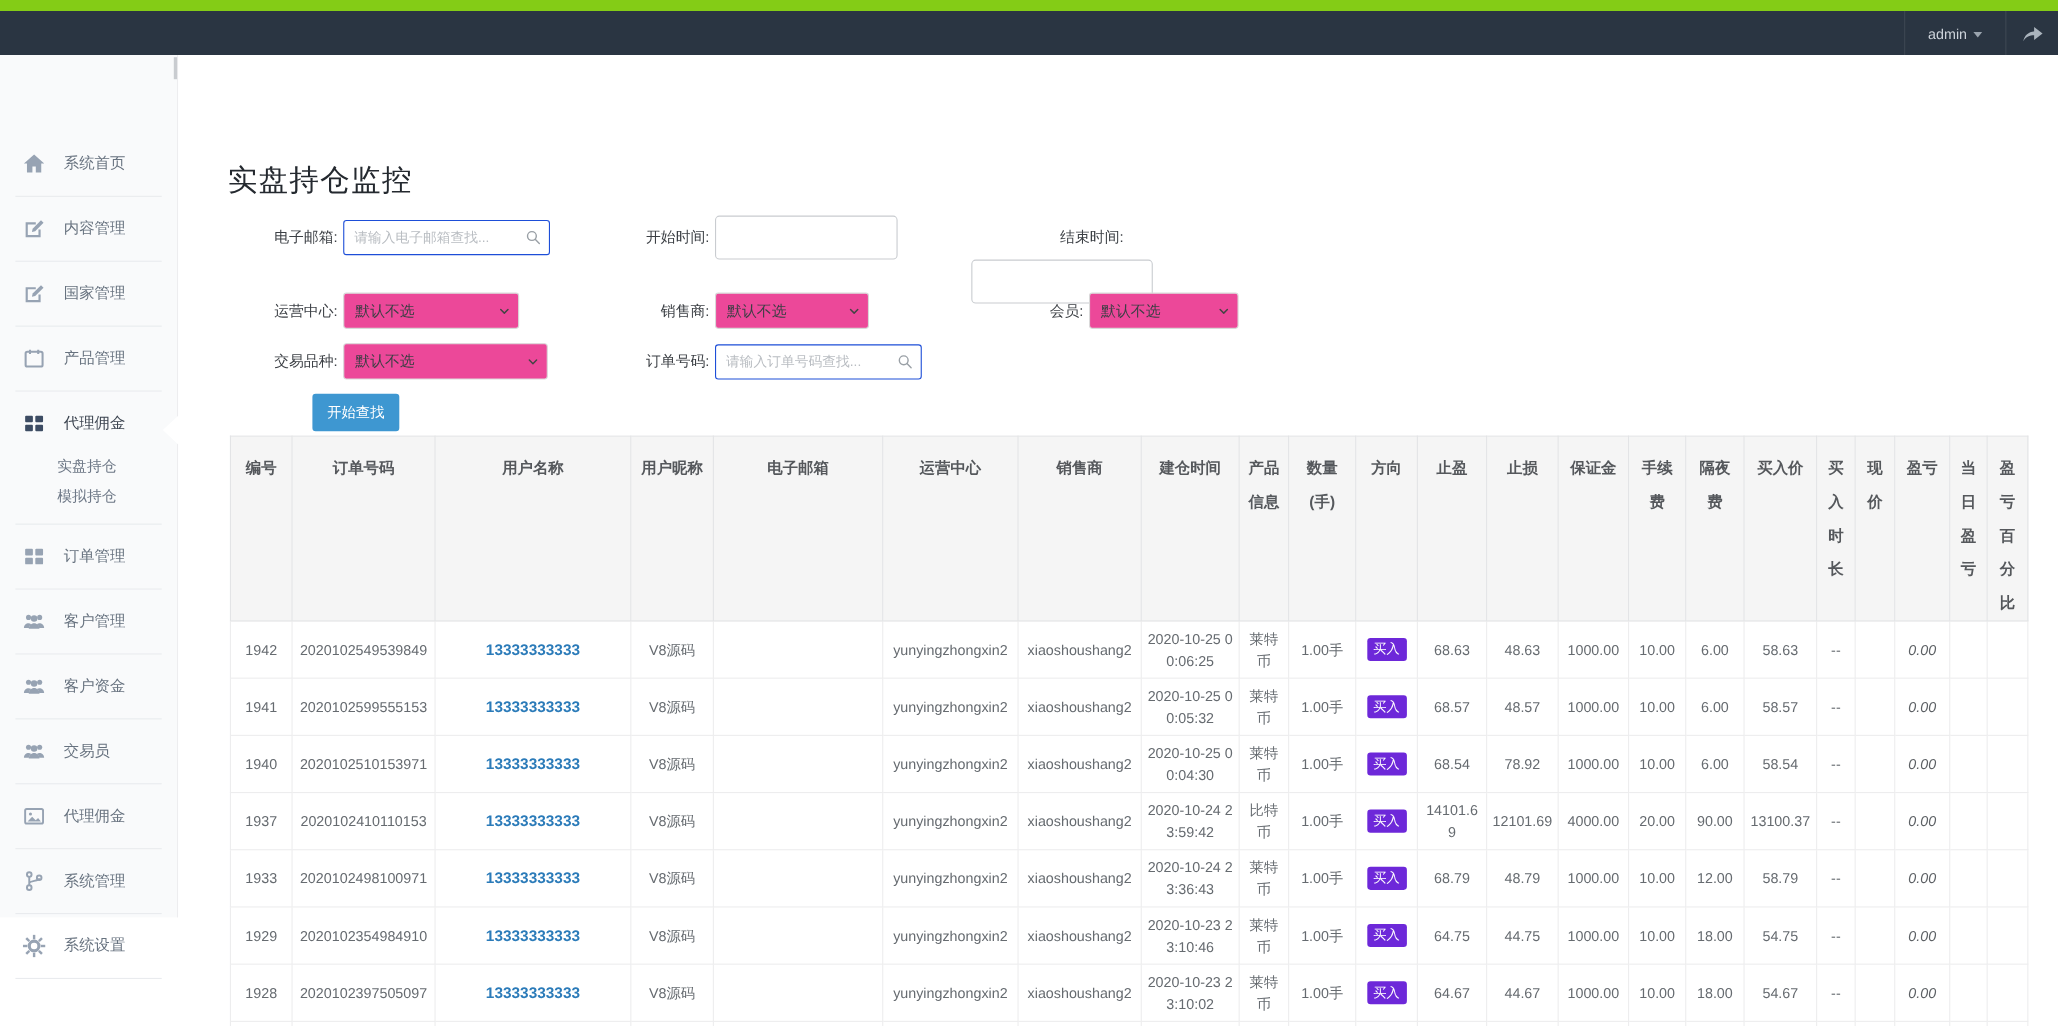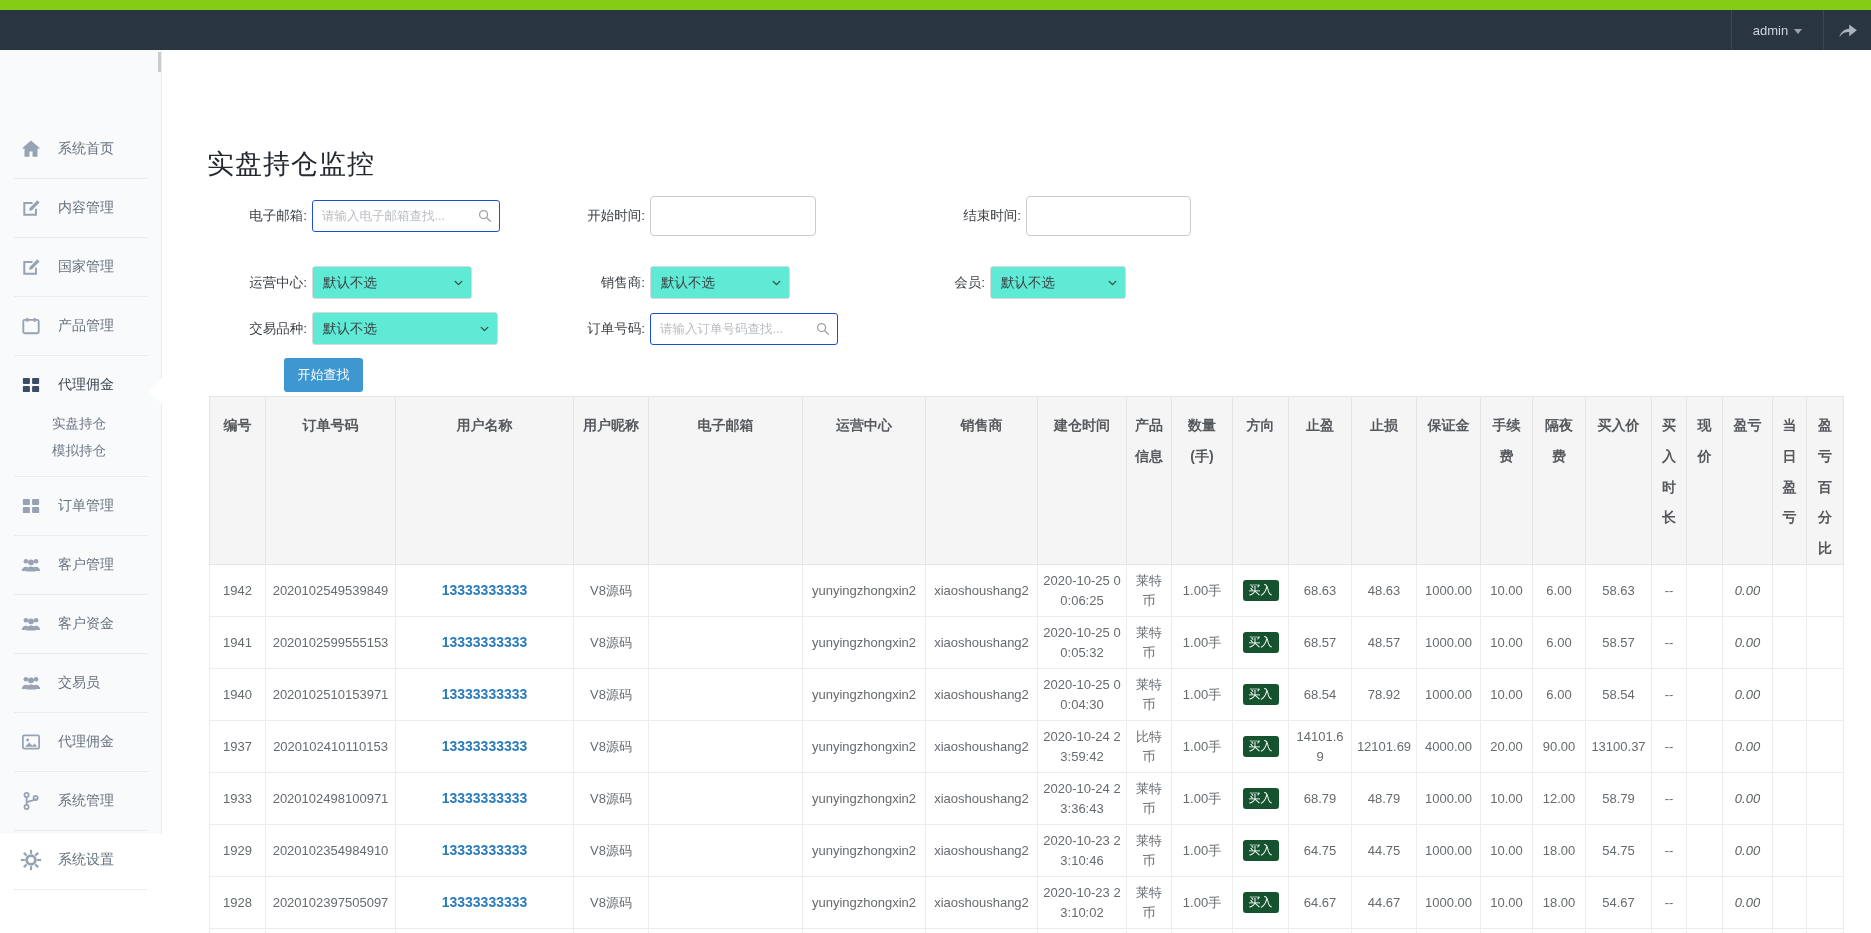--- a/index.html
+++ b/index.html
@@ -46,38 +46,38 @@
   .ctl { margin-left:2px; position:relative; }
   .text-input { border:1px solid #1d4ed8; border-radius:3px; height:32px; width:188px;
                 padding:0 40px 0 9px; font-size:12.5px; color:#333; outline:none;
                 font-family:inherit; }
   .text-input::placeholder { color:#b9bdc2; }
   .time-input { border:1px solid #c9ccd0; border-radius:4px; height:40px; width:166px;
                 padding:0 9px; font-size:13px; color:#333; outline:none; font-family:inherit; }
   .mag { position:absolute; right:7px; top:50%; transform:translateY(-50%); color:#9aa0a6; }
   .select-box { border:1px solid #d9d9d9; border-radius:3px; height:33px; display:flex;
                 align-items:center; padding:0 26px 0 10px; font-size:13.5px; color:#3b3f44;
-                cursor:pointer; background:#5eead4; position:relative; }
+                cursor:pointer; background:#ec4899; position:relative; }
   .chev { position:absolute; right:7px; top:50%; transform:translateY(-50%); color:#444; }
 
   .search-btn { position:absolute; left:122px; top:308px; width:79px; height:34px;
                 background:#3e97d1; color:#fff; border:none; border-radius:3px;
                 font-size:13px; cursor:pointer; font-family:inherit; }
 
   
   .tbl-wrap { position:absolute; left:47px; top:346px; width:1635px; }
   table { border-collapse:collapse; table-layout:fixed; width:1635px; }
   th { background:#f5f5f5; border:1px solid #e3e4e6; vertical-align:top; padding:13px 6px 0 6px;
        font-size:14px; color:#55585c; font-weight:600; text-align:center; word-break:break-all;
        height:168px; line-height:2.2; }
   td { border:1px solid #ededee; height:52px; text-align:center; vertical-align:middle;
        font-size:13px; color:#666b70; padding:0 4px; word-break:break-all; line-height:1.5; }
   td.c-product { padding:0 9px; }
   .ulink { color:#2b7bb9; font-weight:700; font-size:14px; text-decoration:none; cursor:pointer; }
-  .badge-buy { display:inline-block; background:#14532d; color:#fff; font-size:12px;
+  .badge-buy { display:inline-block; background:#6d28d9; color:#fff; font-size:12px;
                padding:3px 6px; border-radius:3px; line-height:1.2; }
   .profit-italic { font-style:italic; color:#5d6165; }
 </style>
 </head>
 <body>
 
 <div id="stage">
 
   <div class="topbar">
     <div class="tb-right">
@@ -281,21 +281,21 @@
         <svg class="mag" width="16" height="16" viewBox="0 0 20 20">
             <circle cx="8.2" cy="8.2" r="5" fill="none" stroke="currentColor" stroke-width="1.6"></circle>
             <line x1="12.2" y1="12.2" x2="16.6" y2="16.6" stroke="currentColor" stroke-width="1.6" stroke-linecap="round"></line>
           </svg>
       </span>
     </div>
     <div class="fgroup" style="left:366px; top:146px;">
       <label class="flabel" style="line-height:40px">开始时间:</label>
       <span class="ctl"><input class="time-input" value="" style=""></span>
     </div>
-    <div class="fgroup" style="left:742px; top:146px;">
+    <div class="fgroup" style="left:719px; top:146px;flex-direction:column;">
       <label class="flabel" style="line-height:40px">结束时间:</label>
       <span class="ctl"><input class="time-input" style="width: 165px;" value=""></span>
     </div>
 
     <div class="fgroup" style="left:28px; top:216px;">
       <label class="flabel">运营中心:</label>
       <span class="ctl">
         <span class="select-box" style="width:160px">
           <span>默认不选</span>
           <svg class="chev" width="11" height="11" viewBox="0 0 20 20">

